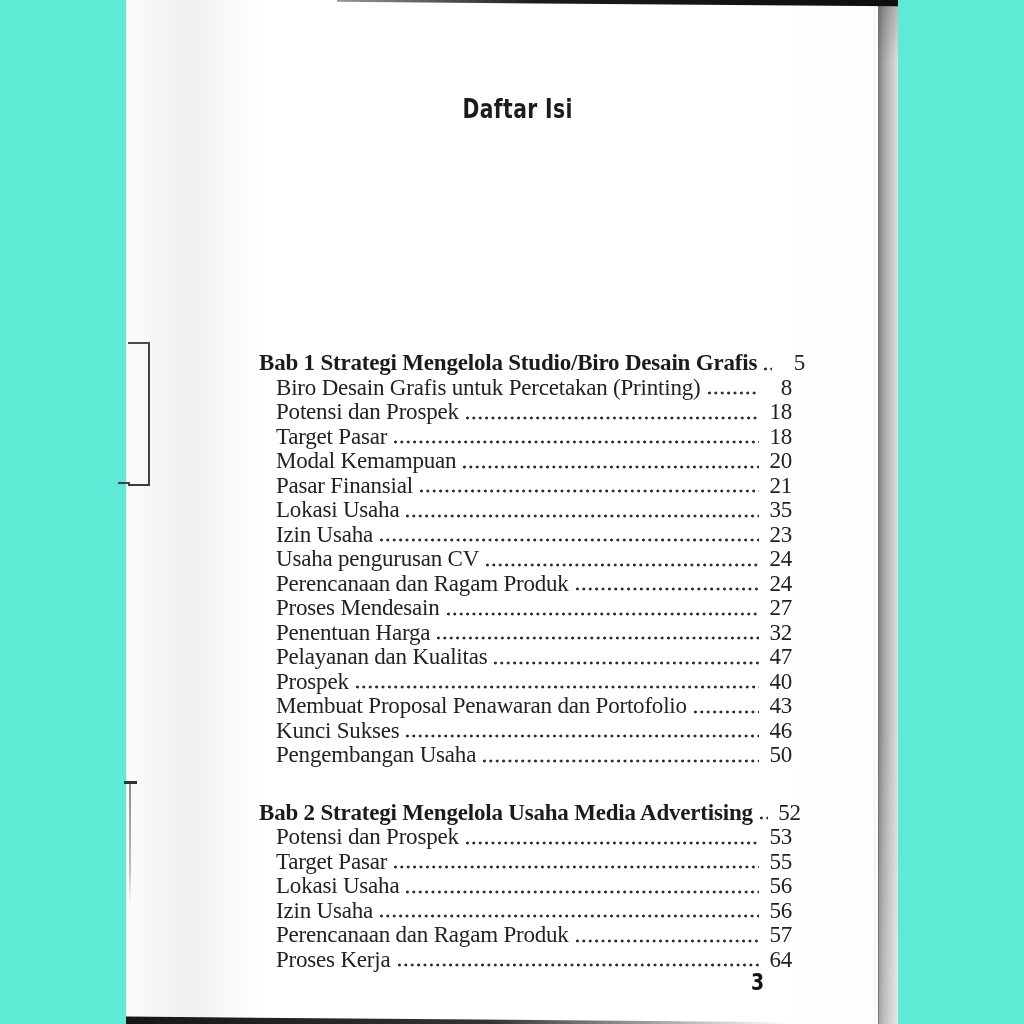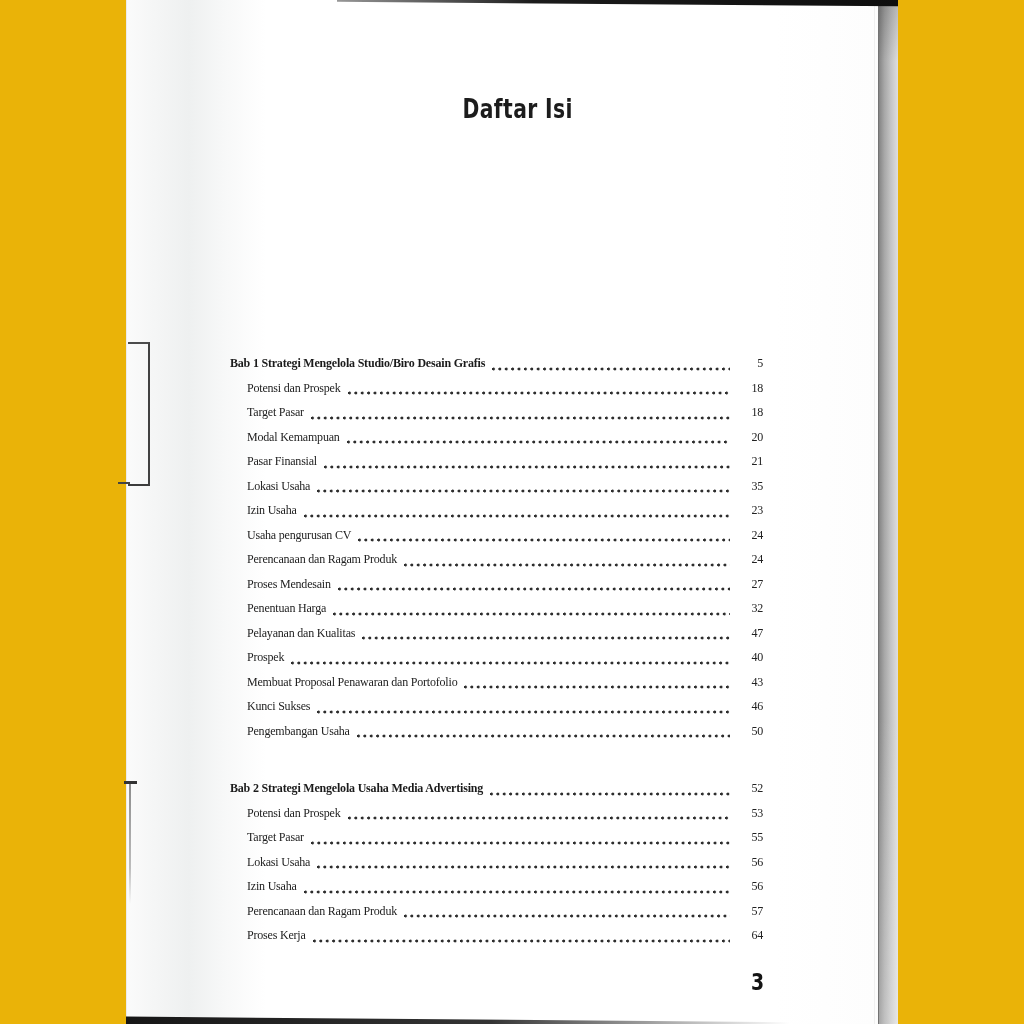--- a/index.html
+++ b/index.html
@@ -2,21 +2,21 @@
 <html><head>
 <meta charset="utf-8">
 <style>
   html, body {
     margin: 0; padding: 0;
     width: 1024px; height: 1024px;
     background: #ffffff;
     overflow: hidden;
     font-family: "Liberation Serif", serif;
   }
-  .stage { position: relative; width: 1024px; height: 1024px; background: #eab308; }
+  .stage { position: relative; width: 1024px; height: 1024px; background: #5eead4; }
 
   
   .photo {
     position: absolute; left: 126px; top: 0; width: 771px; height: 1024px;
     background:
       linear-gradient(90deg,
         #fbfbfb 0%, #f5f6f6 3.5%, #eef0f0 8%, #f7f8f8 12.5%,
         #ffffff 18%, #ffffff 84%, #fdfdfd 97%, #fafafa 100%);
     border-left: 1px solid #ececec;
   }
@@ -78,23 +78,23 @@
     font-weight: bold;
     font-size: 26px;
     color: #1c1c1c;
     transform: scaleX(0.78);
     letter-spacing: 0.5px;
     white-space: nowrap;
   }
 
   
   .toc {
-    position: absolute; left: 230px; top: 351px; width: 533px;
+    position: absolute; left: 259px; top: 351px; width: 533px;
     color: #222222;
-    font-size: 12px;
+    font-size: 23px;
     letter-spacing: -0.2px;
   }
   .toc-section + .toc-section { margin-top: 33px; }
   .row { display: flex; height: 24.5px; }
   .row .label { white-space: nowrap; line-height: 24.5px; flex: none; }
   .row.heading .label { font-weight: bold; color: #1b1b1b; }
   .row.entry { padding-left: 17px; }
   .dots {
     flex: 1 1 auto;
     align-self: flex-end;
@@ -147,20 +147,25 @@
   </div>
 
   <div class="toc">
   <section class="toc-section">
     <div class="row heading">
       <span class="label">Bab 1 Strategi Mengelola Studio/Biro Desain Grafis</span>
       <span class="dots"></span>
       <span class="pnum">5</span>
     </div>
     <div class="toc-entries">
+  <div class="row entry">
+    <span class="label">Biro Desain Grafis untuk Percetakan (Printing)</span>
+    <span class="dots"></span>
+    <span class="pnum">8</span>
+  </div>
 
   <div class="row entry">
     <span class="label">Potensi dan Prospek</span>
     <span class="dots"></span>
     <span class="pnum">18</span>
   </div>
 
   <div class="row entry">
     <span class="label">Target Pasar</span>
     <span class="dots"></span>

